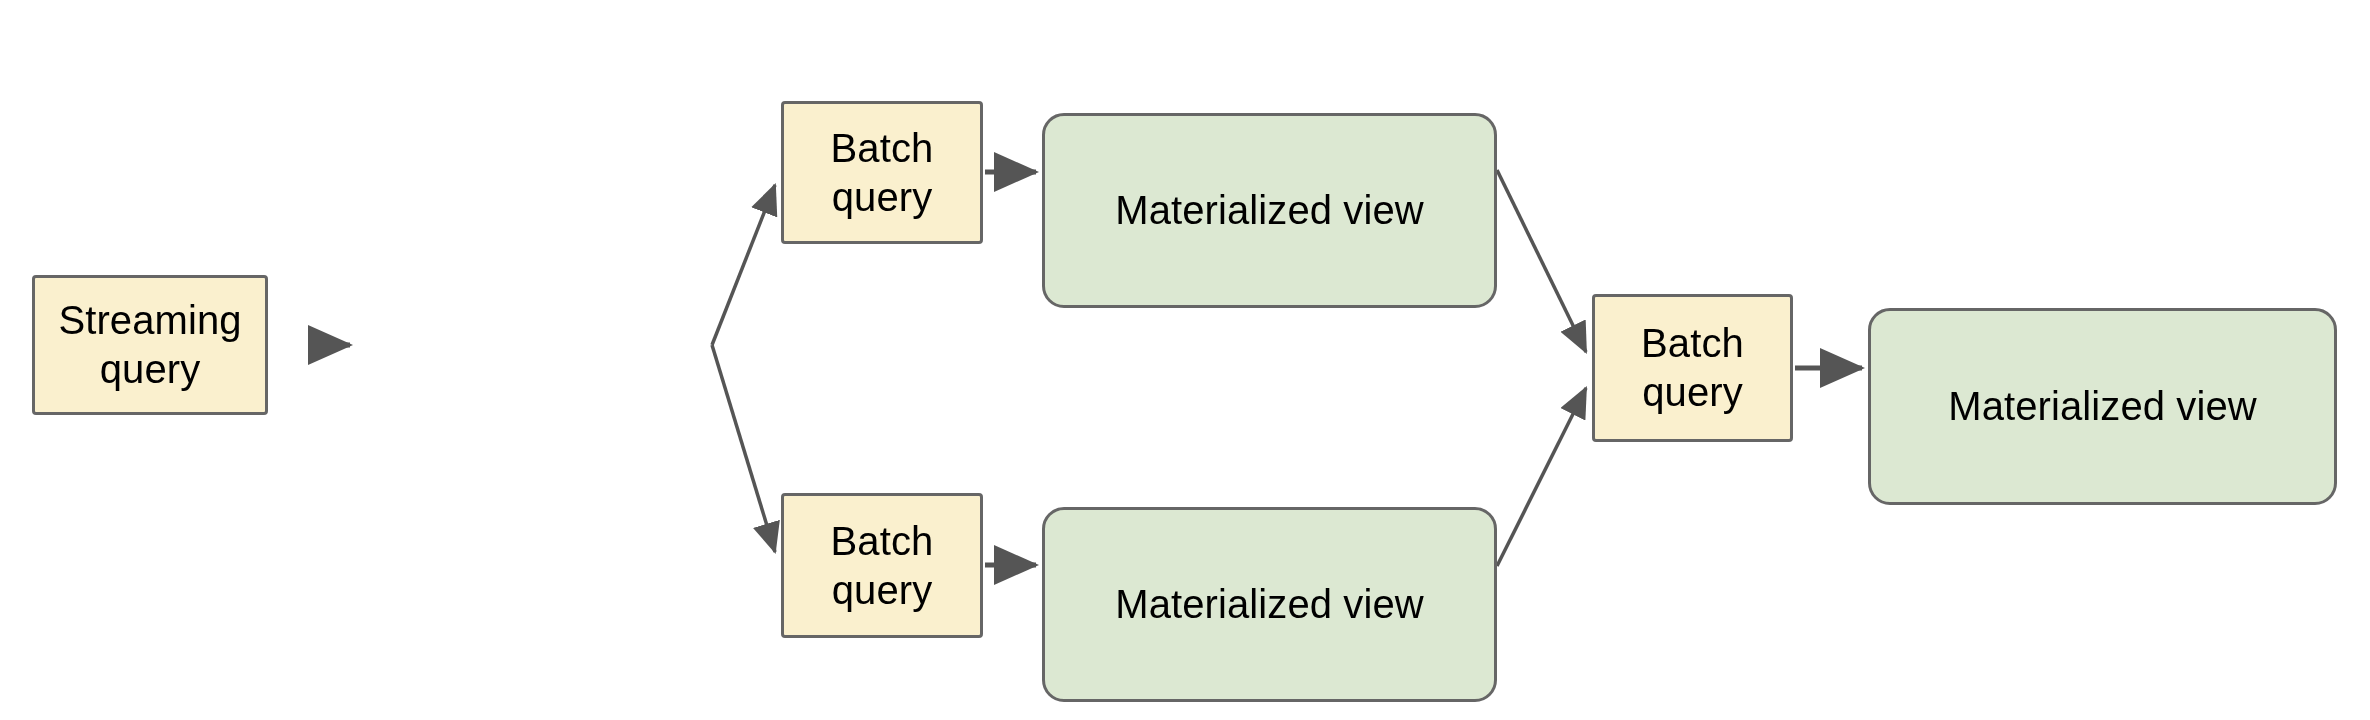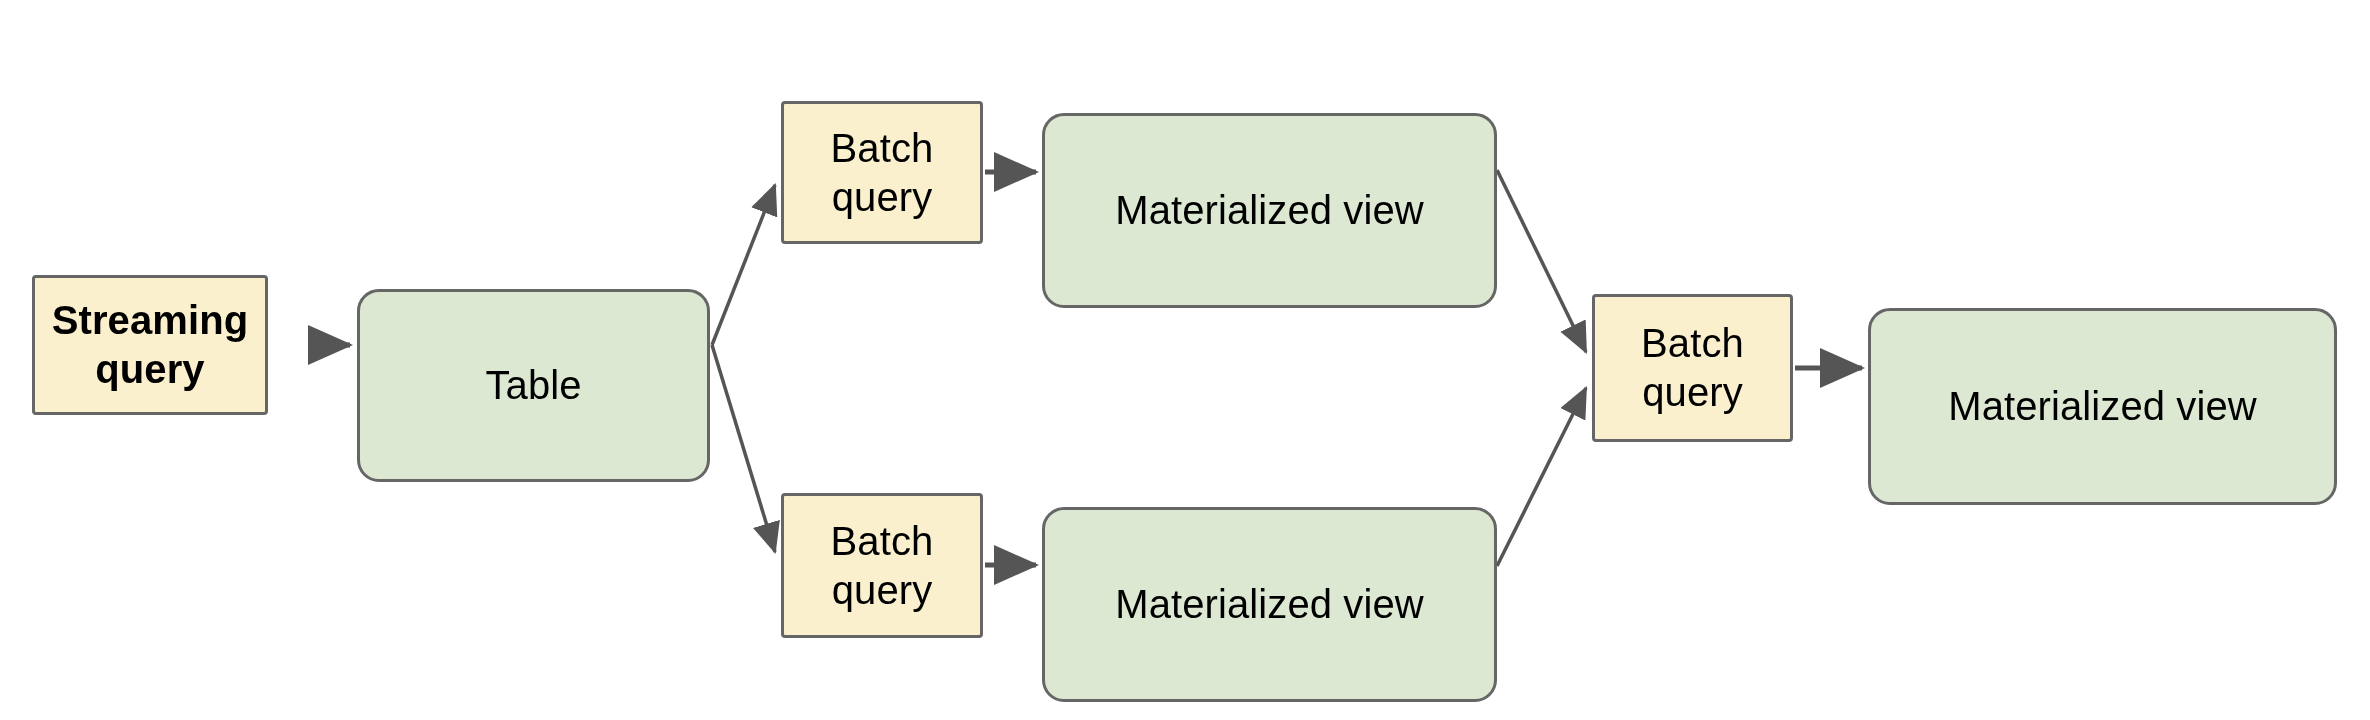--- a/index.html
+++ b/index.html
@@ -78,28 +78,25 @@
 
     <line x1="985" y1="565" x2="1036" y2="565" stroke="#555555" stroke-width="5" marker-end="url(#arrowhead)"></line>
 
     <line x1="1497" y1="170" x2="1586" y2="352" stroke="#555555" stroke-width="3.5" marker-end="url(#arrowhead)"></line>
 
     <line x1="1497" y1="566" x2="1586" y2="388" stroke="#555555" stroke-width="3.5" marker-end="url(#arrowhead)"></line>
 
     <line x1="1795" y1="368" x2="1862" y2="368" stroke="#555555" stroke-width="5" marker-end="url(#arrowhead)"></line>
   </svg>
 
-  <div class="node node-process" style="left:32px; top:275px; width:236px; height:140px;font-weight:bold;">
+  <div class="node node-process" style="left:32px; top:275px; width:236px; height:140px;">
     <span class="node-label">Streaming
 query</span>
   </div>
 
-  <div class="node node-store" style="left:357px; top:250px; width:353px; height:193px;">
-    <span class="node-label">Table</span>
-  </div>
 
   <div class="node node-process" style="left:781px; top:101px; width:202px; height:143px;">
     <span class="node-label">Batch
 query</span>
   </div>
 
   <div class="node node-store" style="left:1042px; top:74px; width:455px; height:195px;">
     <span class="node-label">Materialized view</span>
   </div>
 

